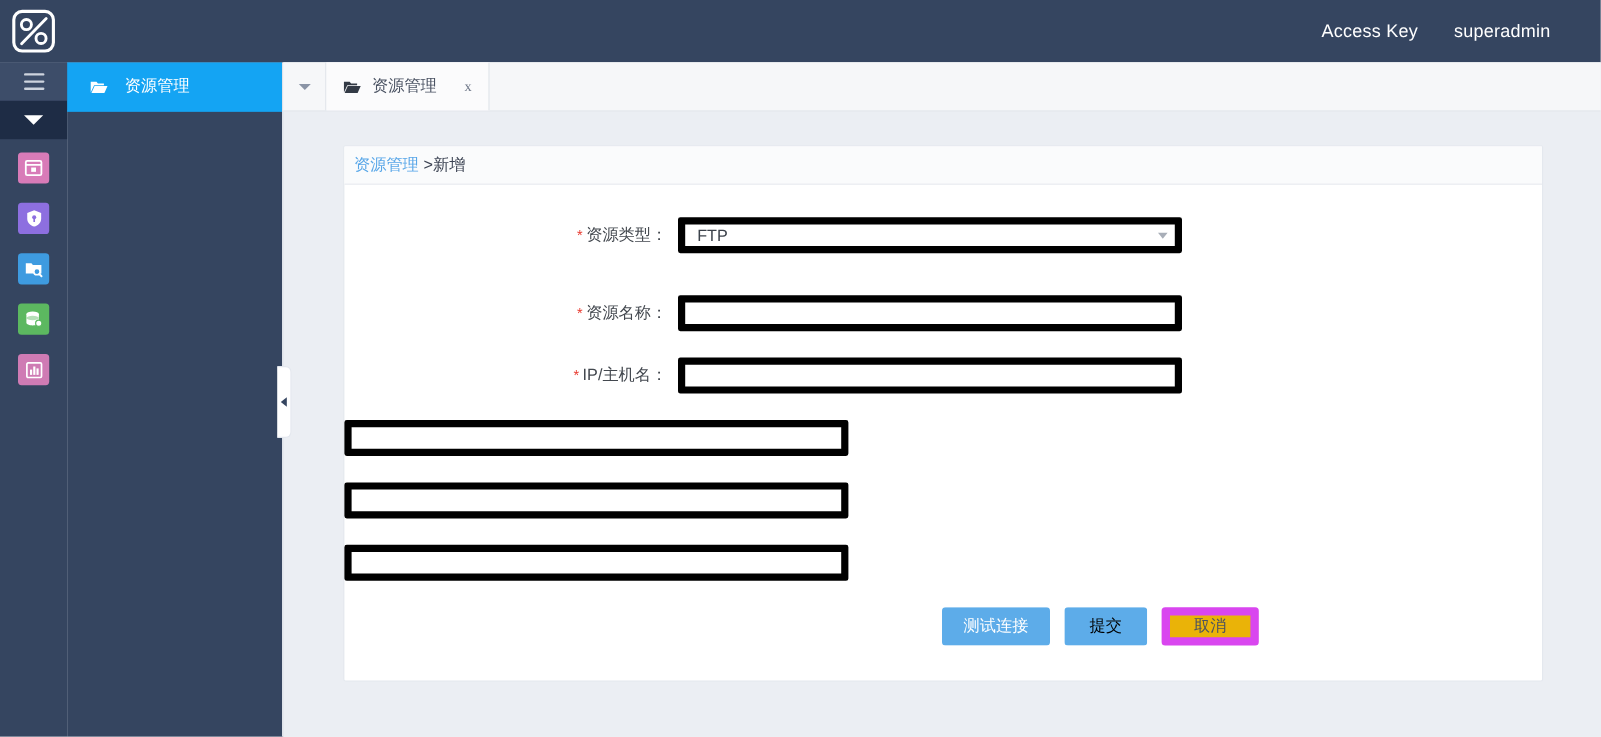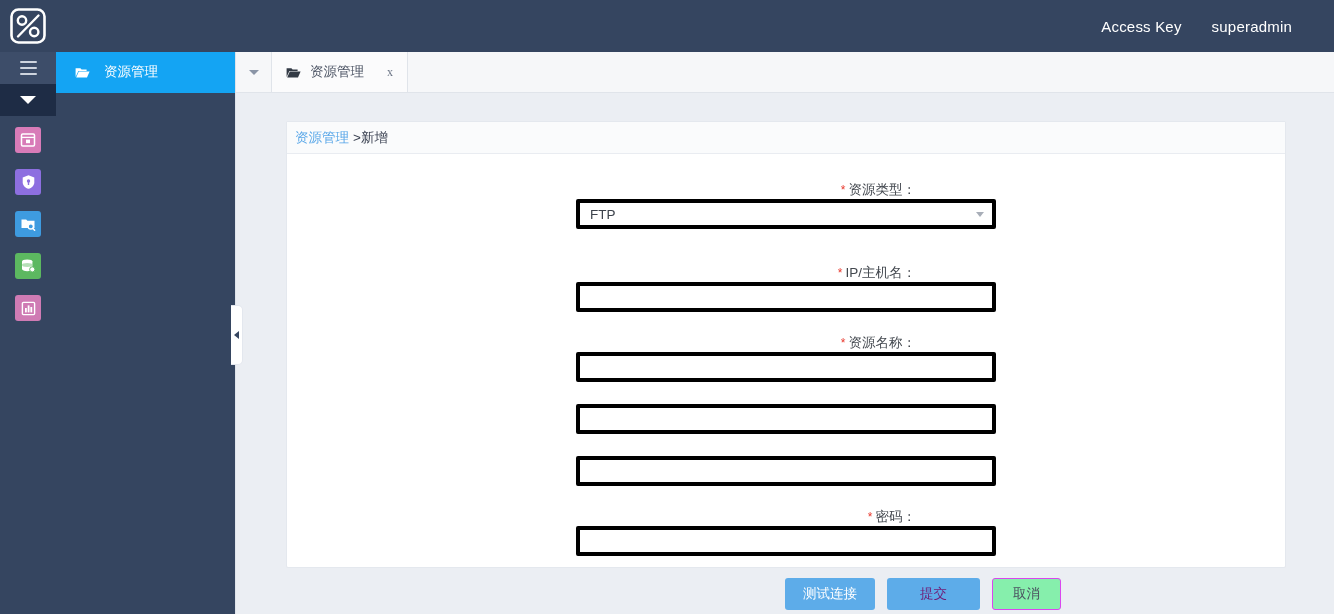--- a/index.html
+++ b/index.html
@@ -149,32 +149,31 @@
     font-size: 13.5px; color: #3b4252;
   }
   .crumb-link { color: #59a7e8; cursor: pointer; }
   .crumb-sep { color: #3b4252; margin-left: 4px; }
 
   
   .form { padding-top: 27px; }
   .row {
     display: flex; align-items: center;
     margin-bottom: 22px;
-    flex-direction: column;
   }
   .row .label {
     width: 278px; text-align: right;
     font-size: 13.5px; color: #43484f;
     padding-right: 9px; white-space: nowrap;
   }
   .req { color: #e8392e; margin-right: 3px; font-size: 12px; }
   .field { width: 420px; }
   .ctl {
     width: 420px; height: 30px;
-    border: 4px solid #000000;
+    border: 6px solid #000000;
     border-radius: 2px;
     background: #ffffff;
     font-size: 13.5px; color: #3d434c;
     padding: 0 10px;
     font-family: "Liberation Sans", sans-serif;
     outline: none;
   }
   .ctl::placeholder { color: #b9bec6; }
   .select-wrap { position: relative; width: 420px; }
   .select-wrap .ctl { padding-right: 28px; }
@@ -188,22 +187,22 @@
   }
   .row.gap1 { margin-bottom: 35px; }
   .btn-row { display: flex; align-items: center; margin-top: 14px; padding-left: 498px; gap: 12px; }
   .btn {
     height: 32px; border-radius: 3px; font-size: 13.5px;
     display: inline-flex; align-items: center; justify-content: center;
     cursor: pointer; border: 1px solid transparent;
     font-family: "Liberation Sans", sans-serif;
   }
   .btn-primary { background: #5dace9; color: #ffffff; padding: 0 17px; }
-  .btn-submit { background: #5dace9; color: #701a75; padding: 0 32px; }
-  .btn-ghost { background: #86efac; color: #4b5260; border: 1px solid #d946ef; padding: 0 20px; }
+  .btn-submit { background: #5dace9; color: #000000; padding: 0 20px; }
+  .btn-ghost { background: #eab308; color: #4b5260; border: 7px solid #d946ef; padding: 0 20px; }
 </style>
 </head>
 <body>
 
 <div class="app">
 
   <div class="topbar">
     <div class="logo-box">
       <svg width="38" height="38" viewBox="0 0 38 38">
         <rect x="2.5" y="2.5" width="33" height="33" rx="7" ry="7" fill="none" stroke="#ffffff" stroke-width="2.6"></rect>
@@ -323,52 +322,49 @@
           <div class="field">
             <div class="select-wrap">
               <input class="ctl" readonly="" value="FTP" style="">
               <span class="sel-caret"></span>
             </div>
           </div>
         </div>
 
         <div class="row">
           <div class="label">
+            <span class="req">*</span><span>资源名称：</span>
+          </div>
+          <div class="field">
+            <input class="ctl" value="" style="">
+          </div>
+        </div>
+
+        <div class="row">
+          <div class="label">
             <span class="req">*</span><span>IP/主机名：</span>
           </div>
           <div class="field">
             <input class="ctl" value="" style="">
           </div>
         </div>
 
         <div class="row">
-          <div class="label">
-            <span class="req">*</span><span>资源名称：</span>
-          </div>
-          <div class="field">
-            <input class="ctl" value="" style="">
-          </div>
-        </div>
-
-        <div class="row">
-          <div class="field">
-            <input class="ctl" value="" style="">
-          </div>
-        </div>
-
-        <div class="row">
-          <div class="field">
-            <input class="ctl" value="" style="">
-          </div>
-        </div>
-
-        <div class="row">
-          <div class="label">
-            <span class="req">*</span><span>密码：</span>
-          </div>
+          <div class="field">
+            <input class="ctl" value="" style="">
+          </div>
+        </div>
+
+        <div class="row">
+          <div class="field">
+            <input class="ctl" value="" style="">
+          </div>
+        </div>
+
+        <div class="row">
           <div class="field">
             <input class="ctl" value="" style="">
           </div>
         </div>
 
         <div class="btn-row">
           <div class="btn btn-primary">测试连接</div>
           <div class="btn btn-submit">提交</div>
           <div class="btn btn-ghost">取消</div>
         </div>

